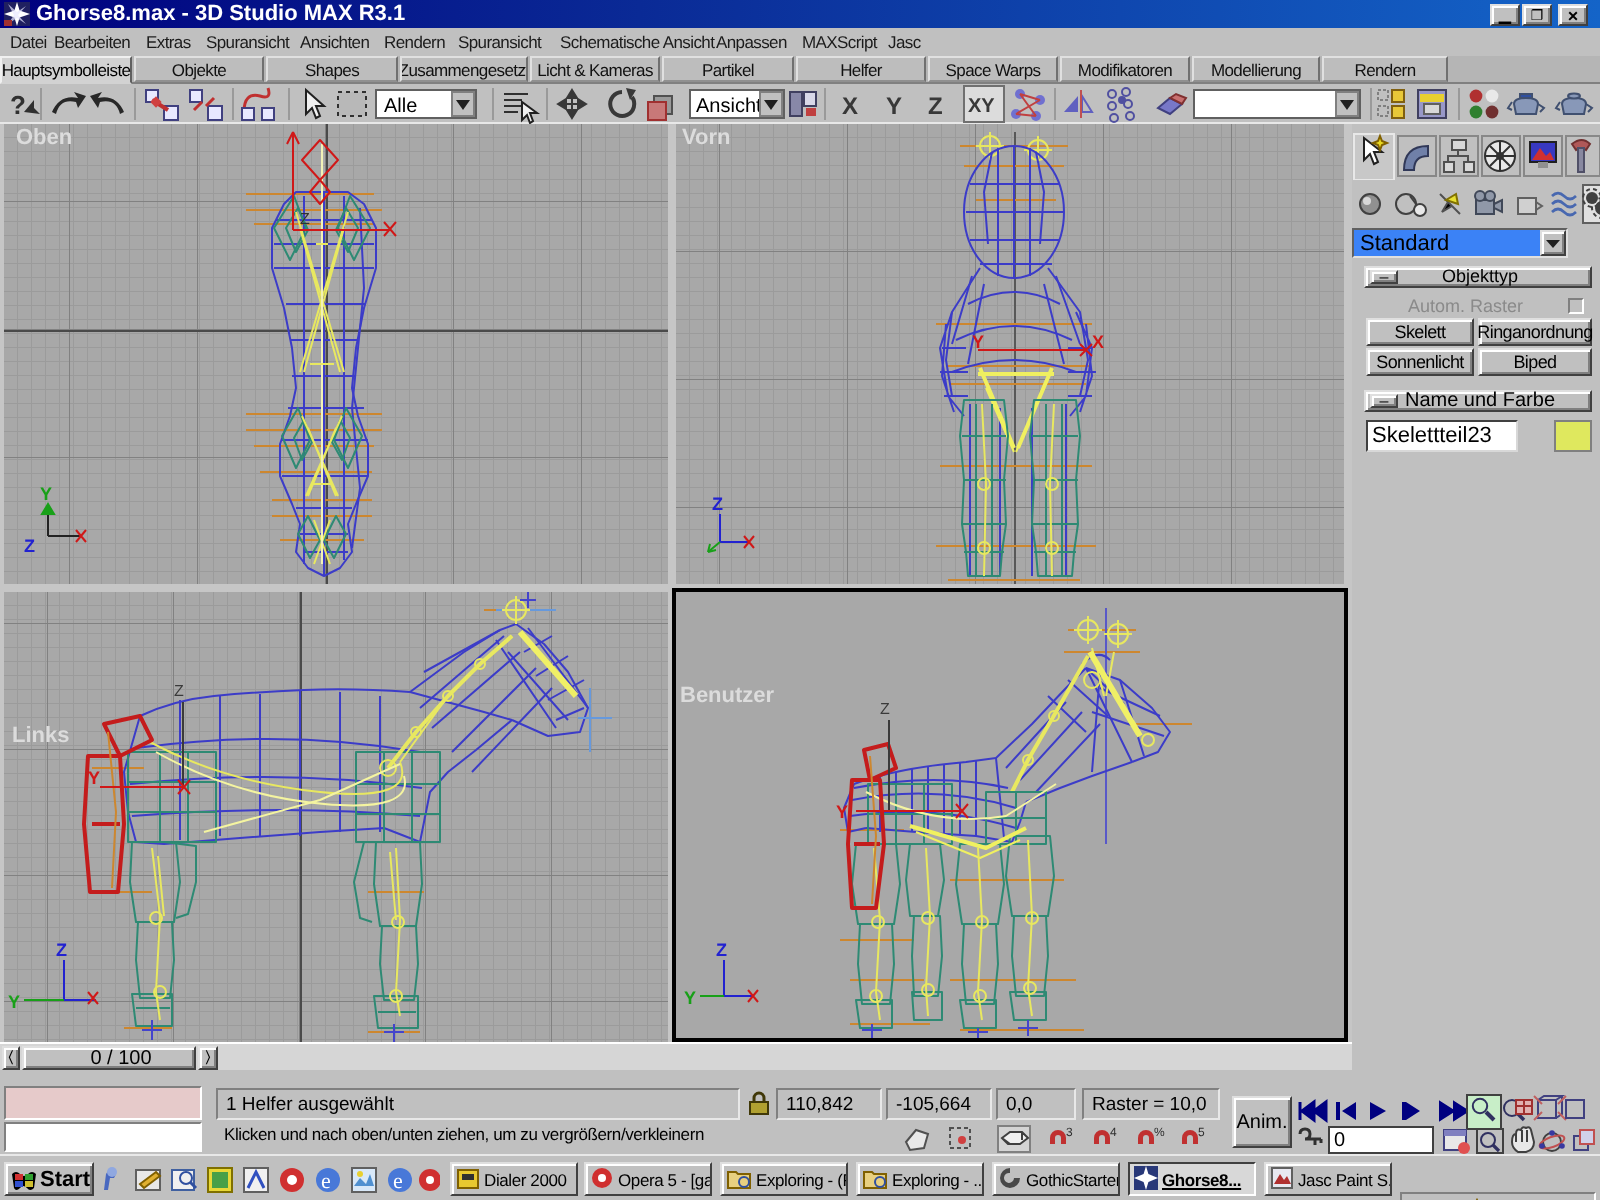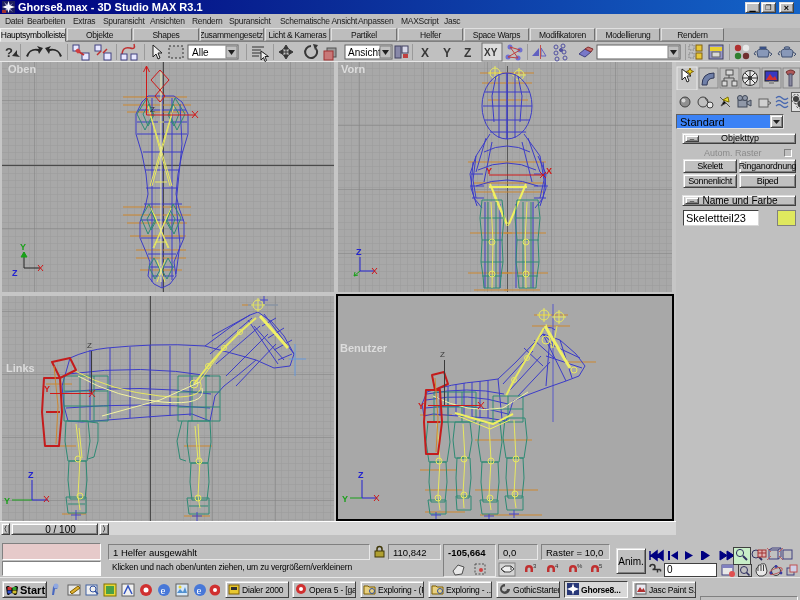--- a/index.html
+++ b/index.html
@@ -619,21 +619,21 @@
       <span style="position:absolute;left:4px;top:2px;font-size:9.5px;">1 Helfer ausgewählt</span>
     </div>
  <span class="abs" style="left:112px;top:27px;font-size:8.5px;letter-spacing:-0.2px;">Klicken und nach oben/unten ziehen, um zu vergrößern/verkleinern</span>
  <svg class="abs" style="left:374px;top:10px" width="11" height="13">
       <rect x="1" y="6" width="9" height="6" fill="#b0a030" stroke="#403808"></rect>
       <path d="M3 6 v-2 a2.5 2.5 0 0 1 5 0 v2" fill="none" stroke="#403808" stroke-width="1.5"></path>
     </svg>
  <div class="abs fld" style="left:388px;top:9px;width:53px;height:16px;">
       <span style="position:absolute;left:4px;top:2px;font-size:9.5px;white-space:nowrap;">110,842</span>
     </div>
- <div class="abs fld" style="left:443px;top:9px;width:53px;height:33px;font-weight:bold;">
+ <div class="abs fld" style="left:443px;top:9px;width:53px;height:16px;">
       <span style="position:absolute;left:4px;top:2px;font-size:9.5px;white-space:nowrap;">-105,664</span>
     </div>
  <div class="abs fld" style="left:498px;top:9px;width:40px;height:16px;">
       <span style="position:absolute;left:4px;top:2px;font-size:9.5px;white-space:nowrap;">0,0</span>
     </div>
  <div class="abs fld" style="left:541px;top:9px;width:69px;height:16px;">
       <span style="position:absolute;left:4px;top:2px;font-size:9.5px;white-space:nowrap;">Raster = 10,0</span>
     </div>
  <svg class="abs" style="left:450px;top:26px" width="163" height="16" viewBox="0 0 163 16">
   <path d="M3 10 l5 -6 6 2 -2 7 -7 1 z" fill="#e8e8e8" stroke="#505050"></path>
@@ -794,21 +794,21 @@
         <path d="M1 3 h4 l1 1 h6 v7 h-11 z" fill="#e8d080" stroke="#806000"></path>
         <circle cx="9" cy="8" r="2.5" fill="none" stroke="#3050a0"></circle>
       </svg>Exploring - (F:</div>
  <div class="abs tbtn" style="left:428px;width:64px;"><svg width="13" height="12" viewBox="0 0 13 12" style="margin:1px 2px -2px 2px">
         <path d="M1 3 h4 l1 1 h6 v7 h-11 z" fill="#e8d080" stroke="#806000"></path>
         <circle cx="9" cy="8" r="2.5" fill="none" stroke="#3050a0"></circle>
       </svg>Exploring - ...</div>
  <div class="abs tbtn" style="left:496px;width:64px;"><svg width="12" height="12" viewBox="0 0 12 12" style="margin:1px 2px -2px 2px">
         <path d="M6 1 a5 5 0 1 0 5 5 h-3 a2.5 2.5 0 1 1 -2 -2.5 z" fill="#484848"></path>
       </svg>GothicStarter...</div>
- <div class="abs tbtn" style="left:564px;width:64px;background:#d8d8d8;border-color:#404040 #fff #fff #404040;box-shadow:none;font-weight:bold;"><svg width="12" height="12" viewBox="0 0 12 12" style="margin:1px 2px -2px 2px">
+ <div class="abs tbtn" style="left:564px;width:64px;background:#d8d8d8;border-color:#404040 #fff #fff #404040;box-shadow:none;font-weight:bold;text-decoration:underline;"><svg width="12" height="12" viewBox="0 0 12 12" style="margin:1px 2px -2px 2px">
         <rect width="12" height="12" fill="#283878"></rect>
         <polygon points="6,0 7.2,4 12,6 7.2,8 6,12 4.8,8 0,6 4.8,4" fill="#fff"></polygon>
       </svg>Ghorse8...</div>
  <div class="abs tbtn" style="left:632px;width:64px;"><svg width="12" height="12" viewBox="0 0 12 12" style="margin:1px 2px -2px 2px">
         <rect x="1" y="1" width="10" height="10" fill="#e8e8f0" stroke="#606060"></rect>
         <path d="M2 9 l3 -5 2 3 1.5 -2 2 4z" fill="#b03030"></path>
       </svg>Jasc Paint S...</div>
  <div class="abs" style="left:700px;top:18px;width:98px;height:19px;border:1px solid;border-color:#808080 #fff #fff #808080;">
   <svg class="abs" style="left:3px;top:2px" width="62" height="13" viewBox="0 0 62 13">
    <g transform="translate(0,0)">

